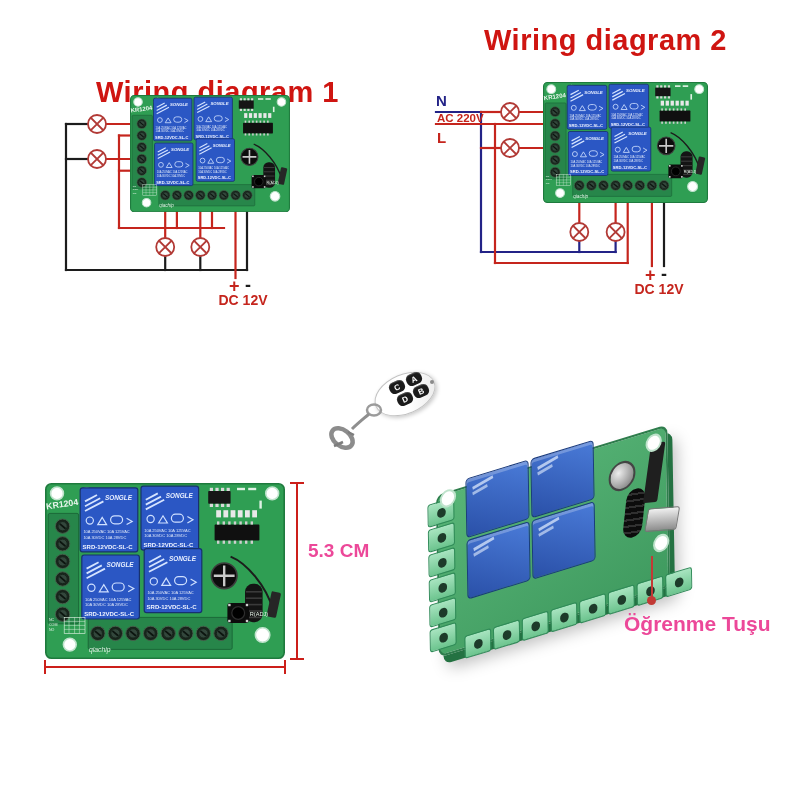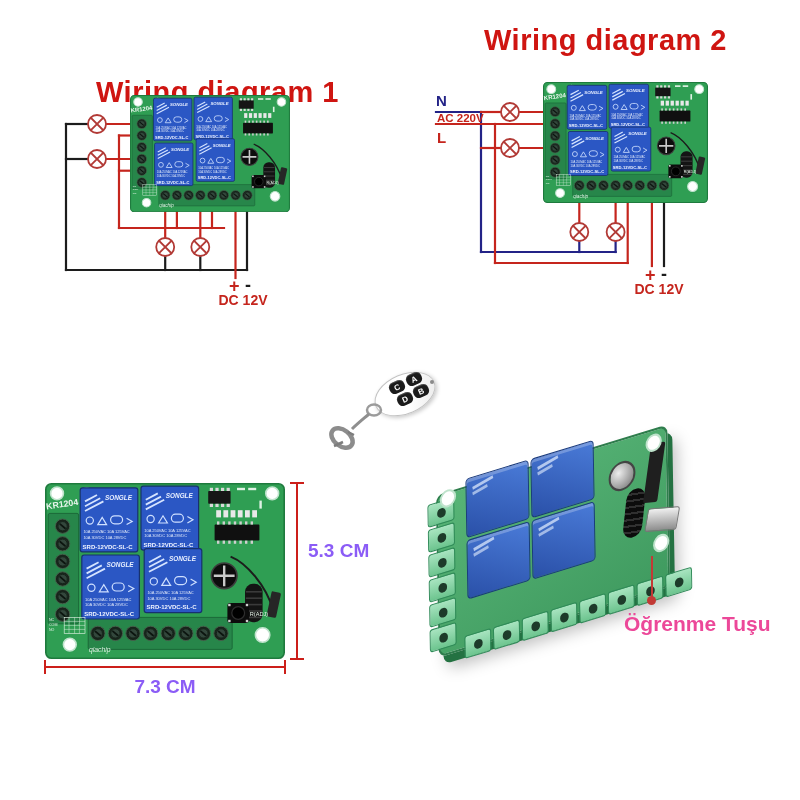--- a/index.html
+++ b/index.html
@@ -8,21 +8,21 @@
   .title{position:absolute;font-weight:bold;font-size:29px;color:#cf1511;letter-spacing:.5px;white-space:nowrap;}
   .overlay{position:absolute;left:0;top:0;}
   .boardsvg{position:absolute;}
   svg text{font-family:"Liberation Sans", sans-serif;}
   .wl-plus{font-size:18px;font-weight:bold;fill:#c5251d;}
   .wl-minus{font-size:18px;font-weight:bold;fill:#1c1c1c;}
   .wl-dc{font-size:14px;font-weight:bold;fill:#c5251d;text-anchor:middle;}
   .wl-n{font-size:15px;font-weight:bold;fill:#232387;}
   .wl-ac{font-size:11.5px;font-weight:bold;fill:#c5251d;}
   .wl-l{font-size:15px;font-weight:bold;fill:#c5251d;}
-  .dim-label{position:absolute;color:#8b5cf6;font-weight:bold;font-size:19px;white-space:nowrap;}
+  .dim-label{position:absolute;color:#ec4899;font-weight:bold;font-size:19px;white-space:nowrap;}
   .dim-line{position:absolute;background:#cc1f1a;}
   .dim-tick{position:absolute;background:#cc1f1a;}
   
   #remote{position:absolute;left:320px;top:358px;width:140px;height:110px;}
   .fob-body{position:absolute;left:53px;top:16px;width:62px;height:38px;border:1.5px solid #c2c2c2;border-radius:50%;
     background:linear-gradient(115deg,#ffffff 55%,#e9e9e9);transform:rotate(-23deg);box-shadow:1px 2px 4px rgba(0,0,0,.22);}
   .fob-btn{position:absolute;width:16px;height:12px;border-radius:5px;background:#1b1b1b;color:#fff;font-size:8px;font-weight:bold;
     display:flex;align-items:center;justify-content:center;transform:rotate(-23deg);box-shadow:inset 0 1px 1px rgba(255,255,255,.25);}
   .fob-led{position:absolute;left:110px;top:22px;width:4px;height:4px;border-radius:50%;background:#8a8a8a;}
   
@@ -277,21 +277,20 @@
       <use href="#sym-board"></use>
     </svg>
 
   <div class="dim-line" style="left:296px;top:483px;width:2px;height:176px;"></div>
   <div class="dim-tick" style="left:290px;top:482px;width:14px;height:2px;"></div>
   <div class="dim-tick" style="left:290px;top:658px;width:14px;height:2px;"></div>
   <div class="dim-label" style="left:308px;top:540px;">5.3 CM</div>
   <div class="dim-line" style="left:45px;top:666px;width:240px;height:2px;"></div>
   <div class="dim-tick" style="left:44px;top:660px;width:2px;height:14px;"></div>
   <div class="dim-tick" style="left:284px;top:660px;width:2px;height:14px;"></div>
-  <div class="dim-label" style="left:45px;top:676px;width:240px;text-align:center;">7.3 CM</div>
 
   <div id="remote">
     <div class="fob-body"></div>
     <div class="fob-led"></div>
     <div class="fob-btn" style="left:86px;top:15px;">A</div>
     <div class="fob-btn" style="left:93px;top:27px;">B</div>
     <div class="fob-btn" style="left:69px;top:23px;">C</div>
     <div class="fob-btn" style="left:77px;top:35px;">D</div>
     <svg style="position:absolute;left:2px;top:44px;" width="68" height="62">
       <ellipse cx="52" cy="8" rx="7" ry="5.5" fill="none" stroke="#9b9b9b" stroke-width="2.5"></ellipse>

